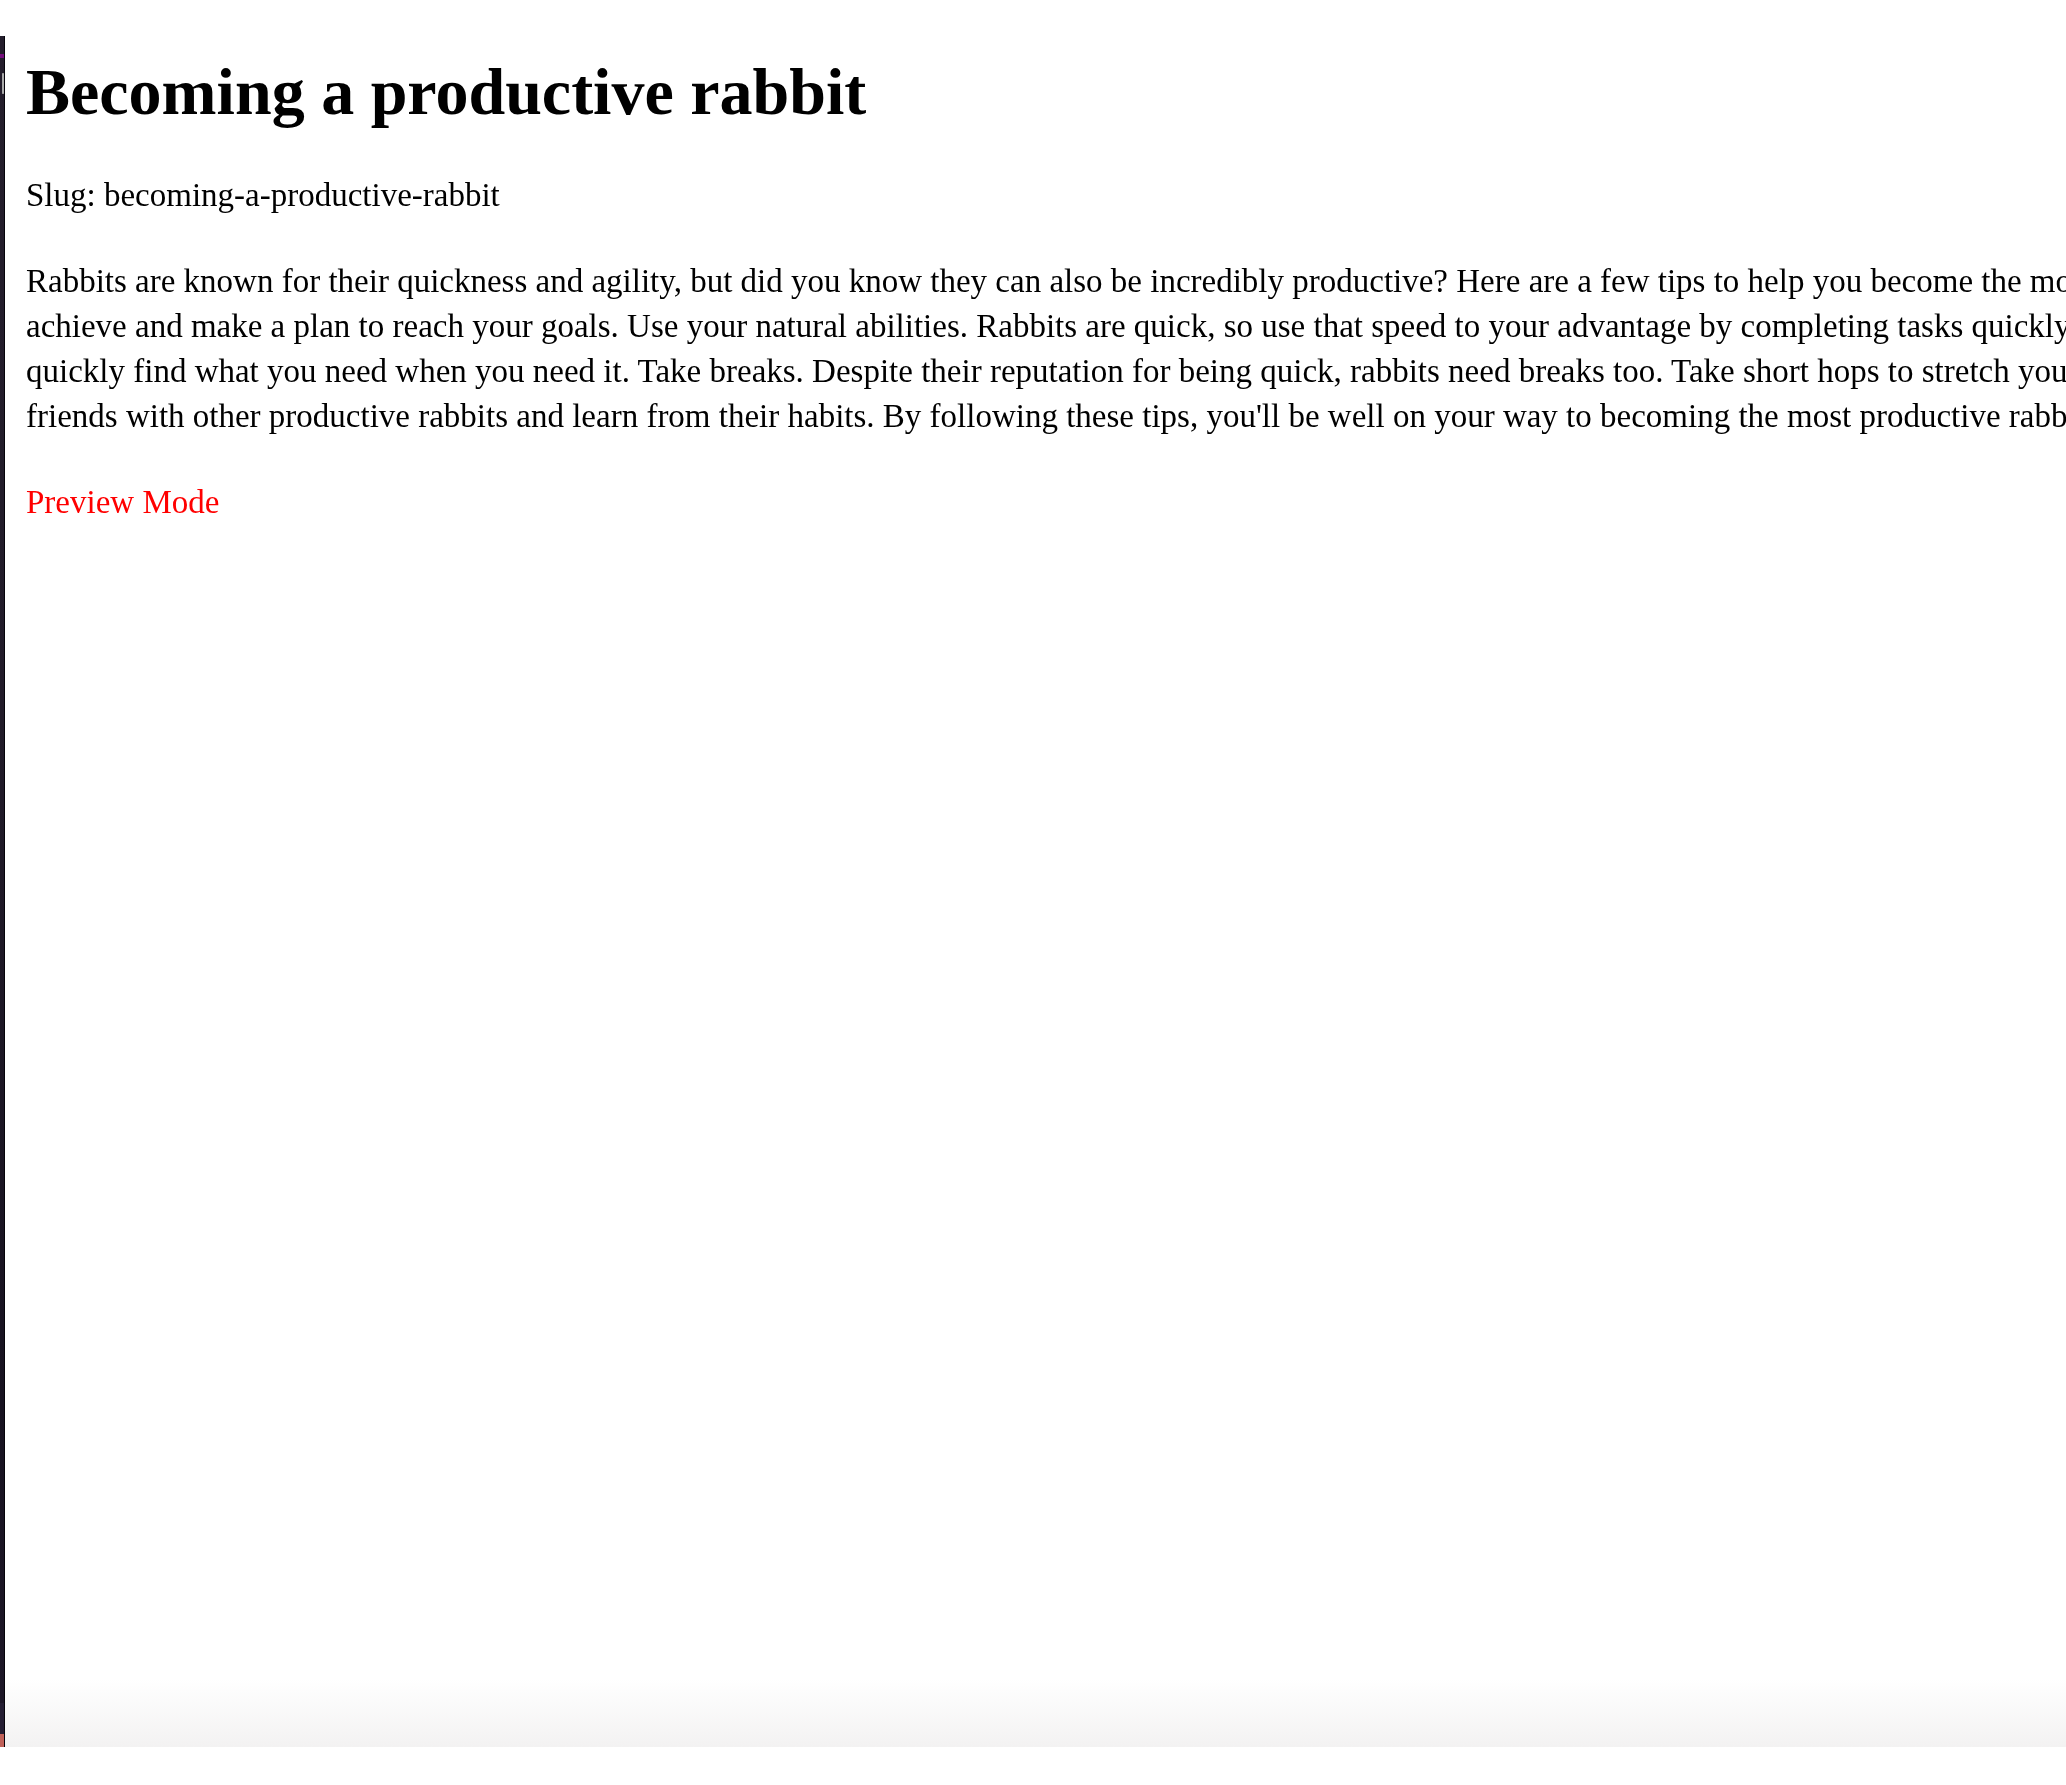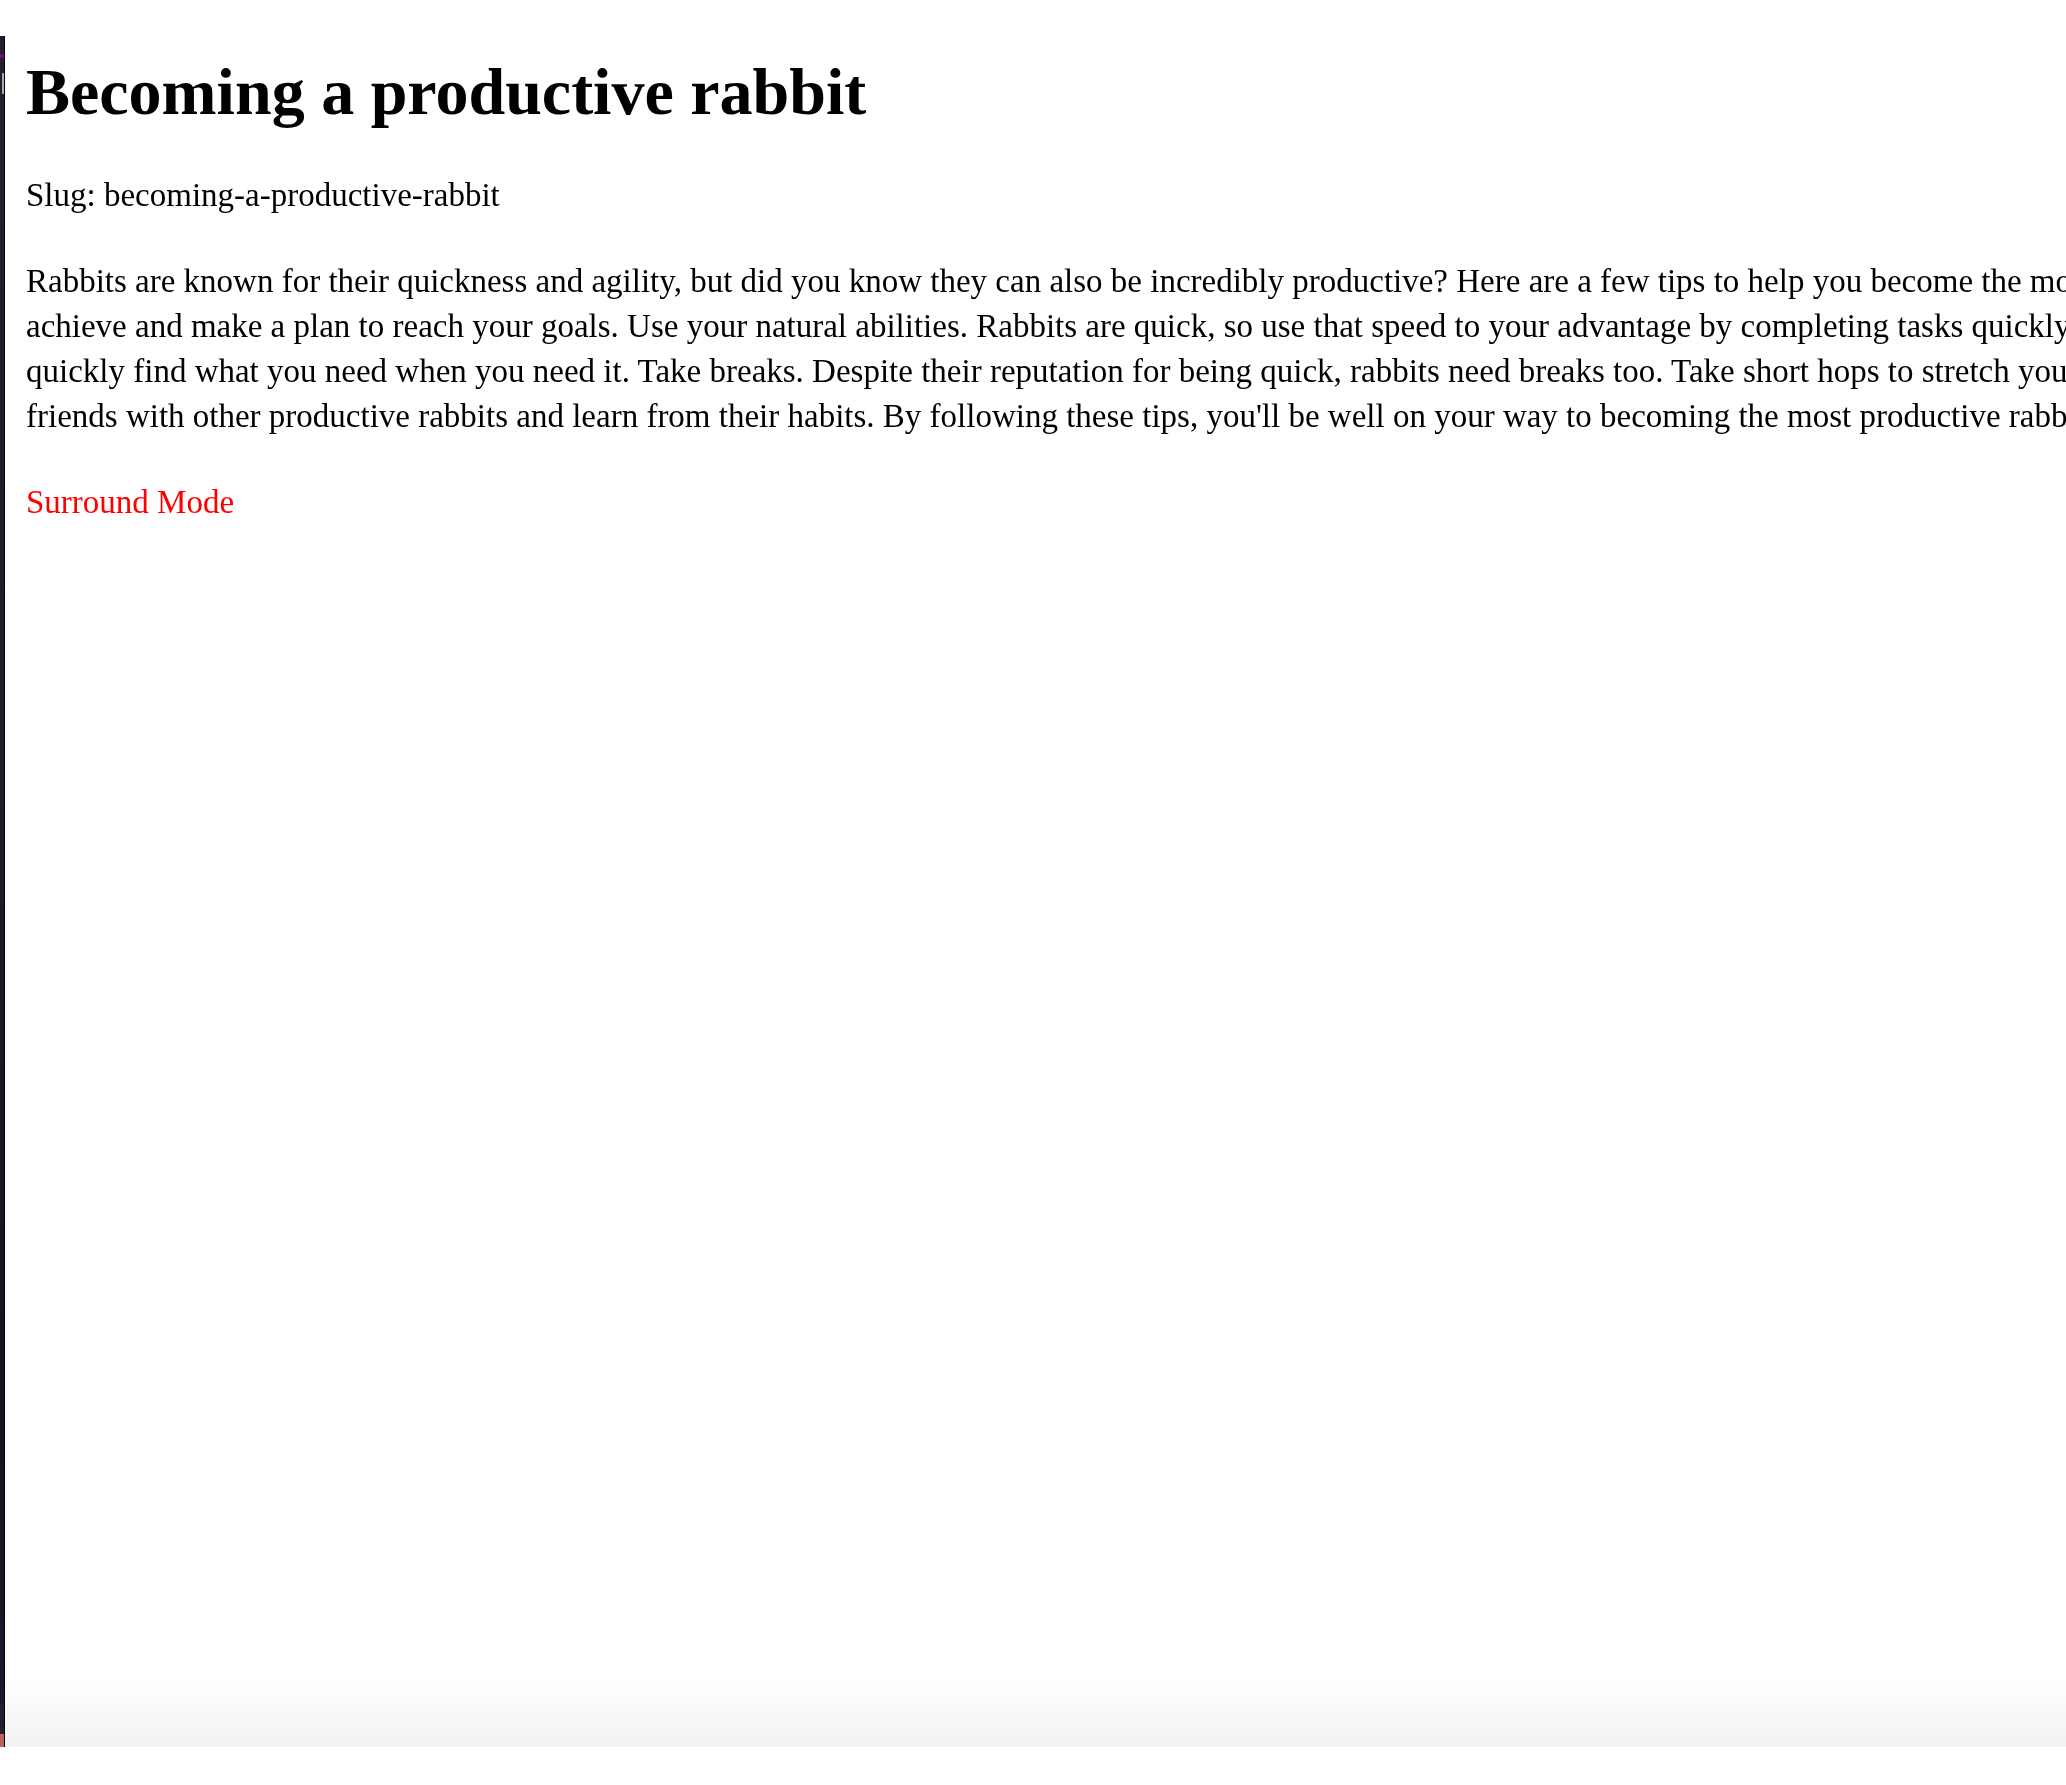--- a/index.html
+++ b/index.html
@@ -107,16 +107,16 @@
 </div>
 
 <div class="content">
   <h1>Becoming a productive rabbit</h1>
 
   <p>Slug: becoming-a-productive-rabbit</p>
 
   <p>Rabbits are known for their quickness and agility, but did you know they can also be incredibly productive? Here are a few tips to help you become the most productive rabbit you can be: Set clear goals. Determine what you want to achieve and make a plan to reach your goals. Use your natural abilities. Rabbits are quick, so use that speed to your advantage by completing tasks quickly and efficiently. Stay organized. Keep your burrow neat and tidy so you can quickly find what you need when you need it. Take breaks. Despite their reputation for being quick, rabbits need breaks too. Take short hops to stretch your legs and rest your mind. Surround yourself with positive influences. Make friends with other productive rabbits and learn from their habits. By following these tips, you'll be well on your way to becoming the most productive rabbit you can be. So, get hopping and get things done!</p>
 
   <p>
-    <a class="preview-link">Surround Mode</a>
+    <a class="preview-link">Preview Mode</a>
   </p>
 </div>
 
 
 </body></html>

